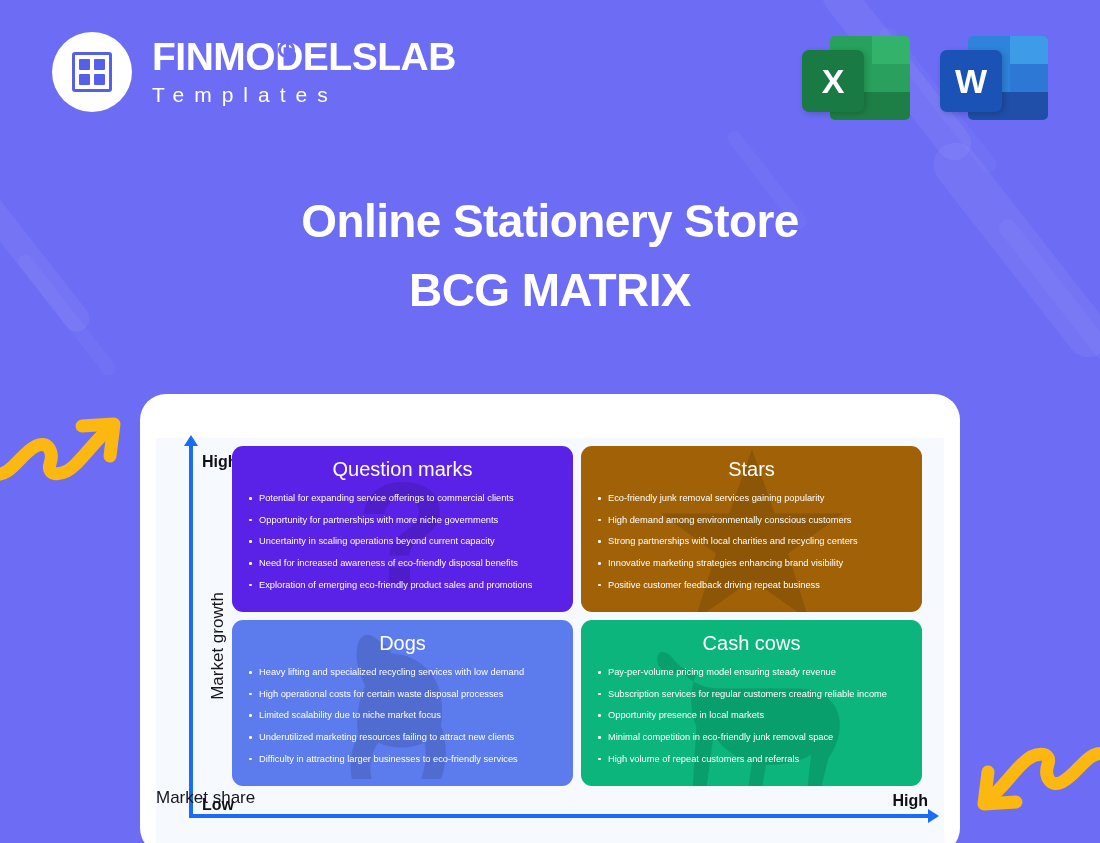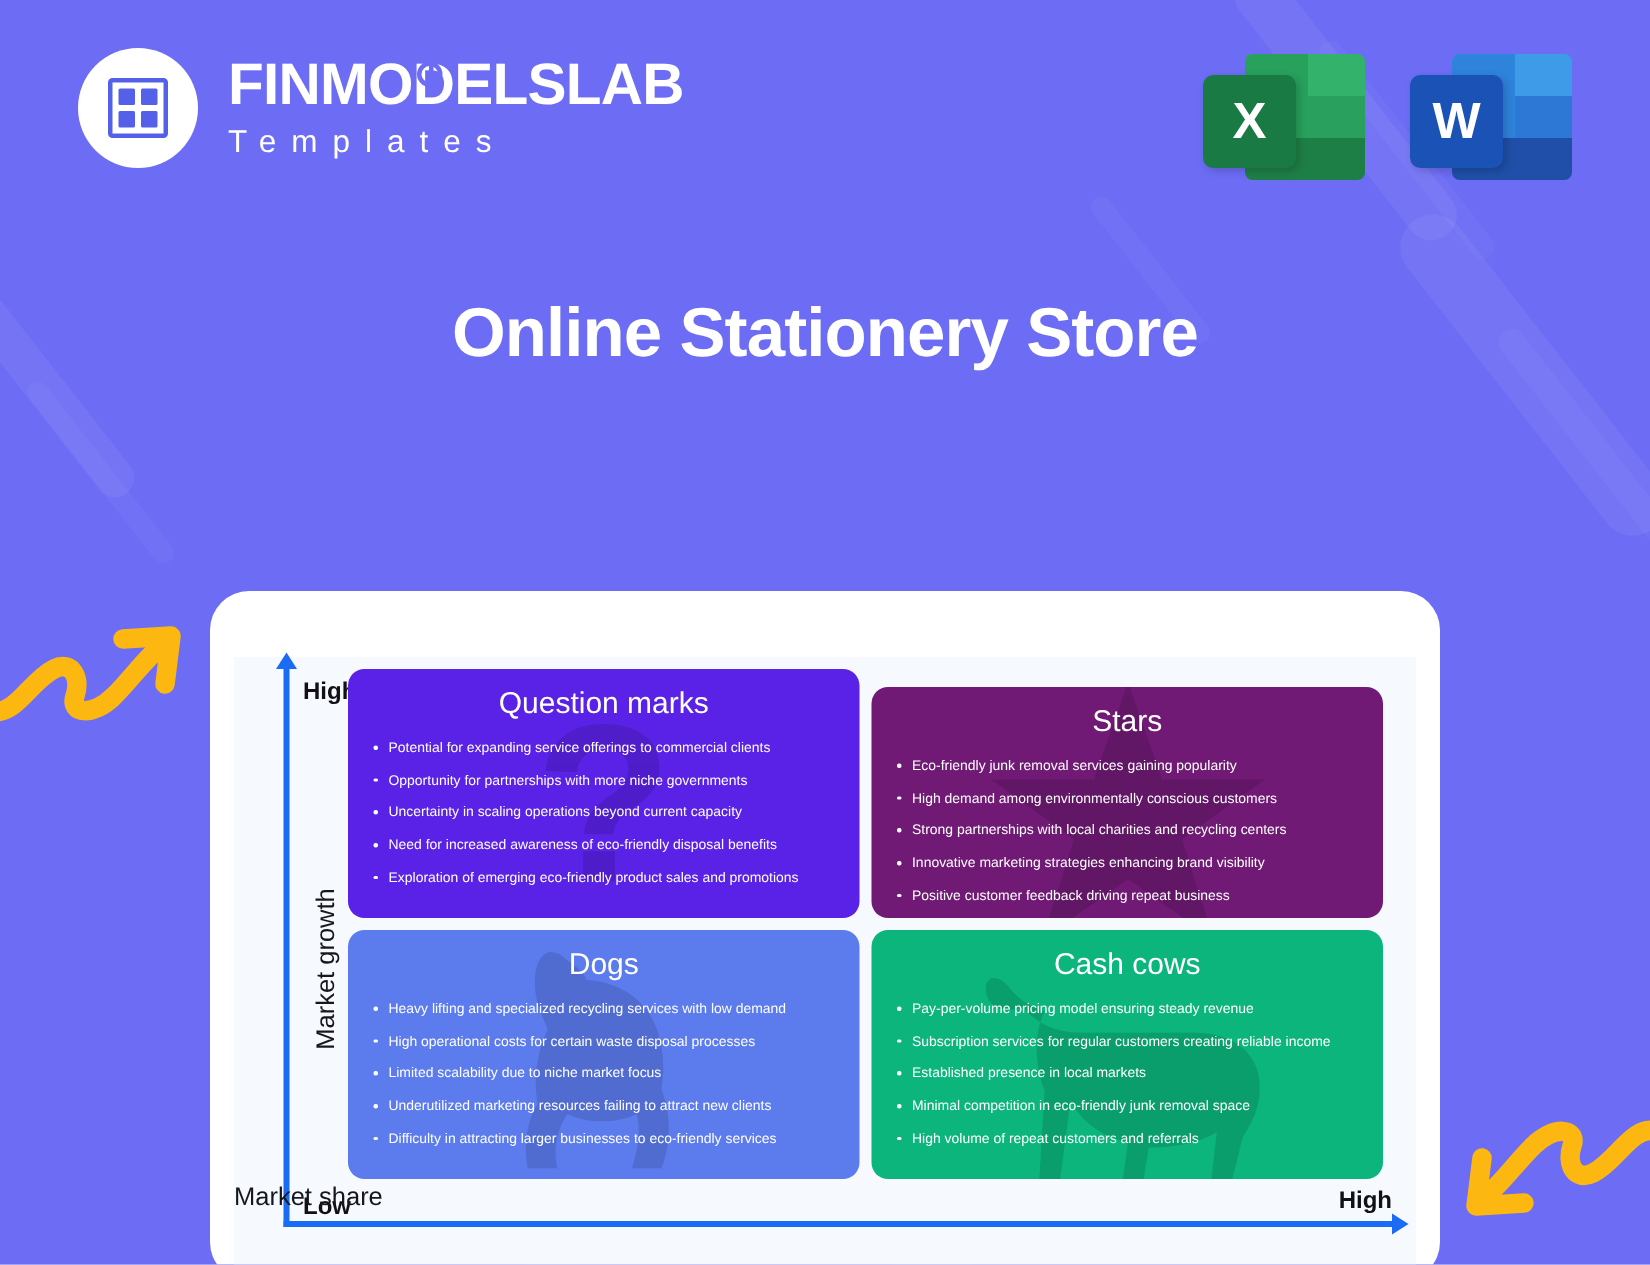--- a/index.html
+++ b/index.html
@@ -292,21 +292,21 @@
     pointer-events: none;
   }
   .wm-q {
     font-size: 150px;
     font-weight: bold;
     color: #000000;
     line-height: 1;
   }
 
   .q-question { background: #5A21E6; }
-  .q-stars    { background: #701a75; margin-top: 12px; }
+  .q-stars    { background: #a16207; }
   .q-dogs     { background: #5C7CEE; }
   .q-cash     { background: #0BB57C; }
 </style>
 </head>
 <body>
 
 <div id="page">
 
   <div class="bg-brush" style="left:880px; top:-40px; width:34px; height:220px;"></div>
   <div class="bg-brush thin" style="left:930px; top:10px; width:16px; height:180px;"></div>
@@ -353,20 +353,21 @@
           <i class="s2"></i>
           <i class="s3"></i>
           <i class="s4"></i>
       </div>
       <div class="oi-badge">W</div>
     </div>
   </div>
 
   <div class="title-block">
     <div class="title-line1">Online Stationery Store</div>
+    <div class="title-line2">BCG MATRIX</div>
   </div>
 
   <svg class="arrow-left" viewBox="0 0 138 88">
     <path d="M2 72 C 18 76, 28 52, 44 44 C 56 38, 62 50, 58 62 C 54 74, 70 76, 84 62 C 96 50, 104 38, 116 28" fill="none" stroke="#FCB811" stroke-width="13" stroke-linecap="round" stroke-linejoin="round"></path>
     <path d="M90 24 L122 22 L118 54" fill="none" stroke="#FCB811" stroke-width="13" stroke-linecap="round" stroke-linejoin="round"></path>
   </svg>
 
   <svg class="arrow-right" viewBox="0 0 138 92">
     <path d="M136 16 C 120 12, 110 36, 94 44 C 82 50, 76 38, 80 26 C 84 14, 68 12, 54 26 C 42 38, 34 50, 22 60" fill="none" stroke="#FCB811" stroke-width="13" stroke-linecap="round" stroke-linejoin="round"></path>
     <path d="M48 64 L16 66 L20 34" fill="none" stroke="#FCB811" stroke-width="13" stroke-linecap="round" stroke-linejoin="round"></path>
@@ -438,21 +439,21 @@
                      C24 30 32 34 42 34 L86 34 C98 34 108 40 110 50
                      C112 60 108 68 104 74 L100 90 L92 90 L94 72
                      C88 76 78 78 68 78 L66 90 L58 90 L60 76
                      C50 74 42 68 38 60 L34 90 L26 90 L28 56
                      C24 46 24 34 28 26 C24 24 18 22 14 16 Z" fill="#000"></path>
           </svg>
           <div class="quad-title">Cash cows</div>
           <ul class="quad-list">
             <li>Pay-per-volume pricing model ensuring steady revenue</li>
             <li>Subscription services for regular customers creating reliable income</li>
-            <li>Established presence in local markets</li>
+            <li>Opportunity presence in local markets</li>
             <li>Minimal competition in eco-friendly junk removal space</li>
             <li>High volume of repeat customers and referrals</li>
           </ul>
         </div>
 
       </div>
     </div>
   </div>
 
 </div>

